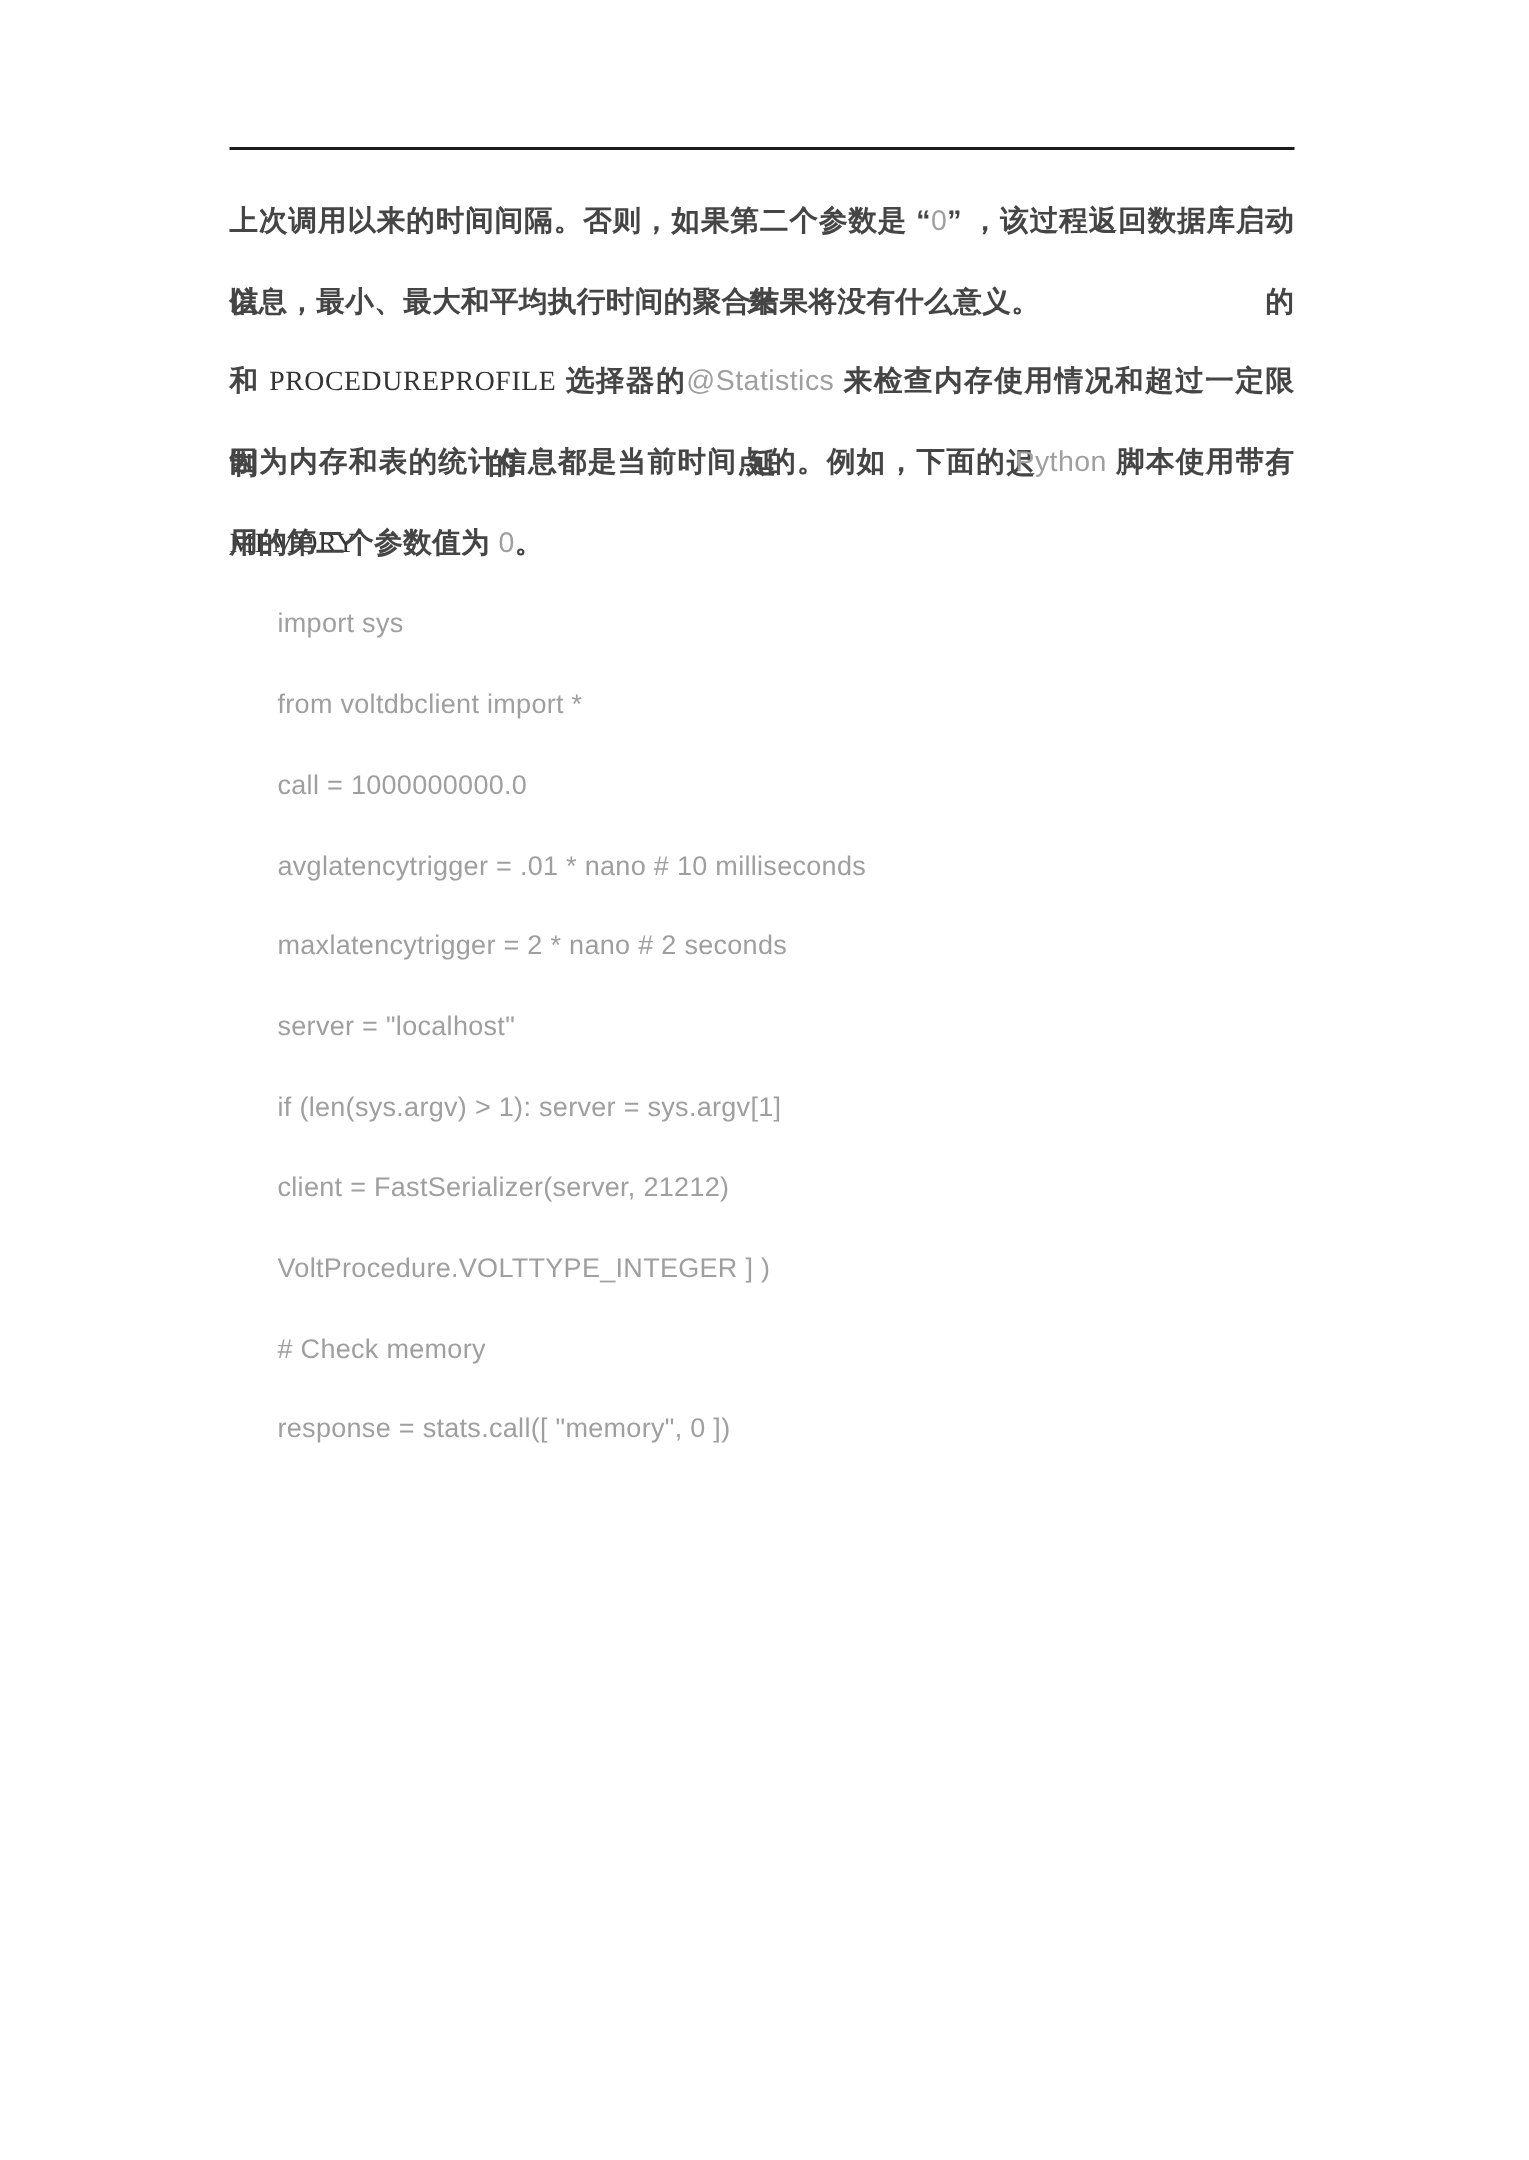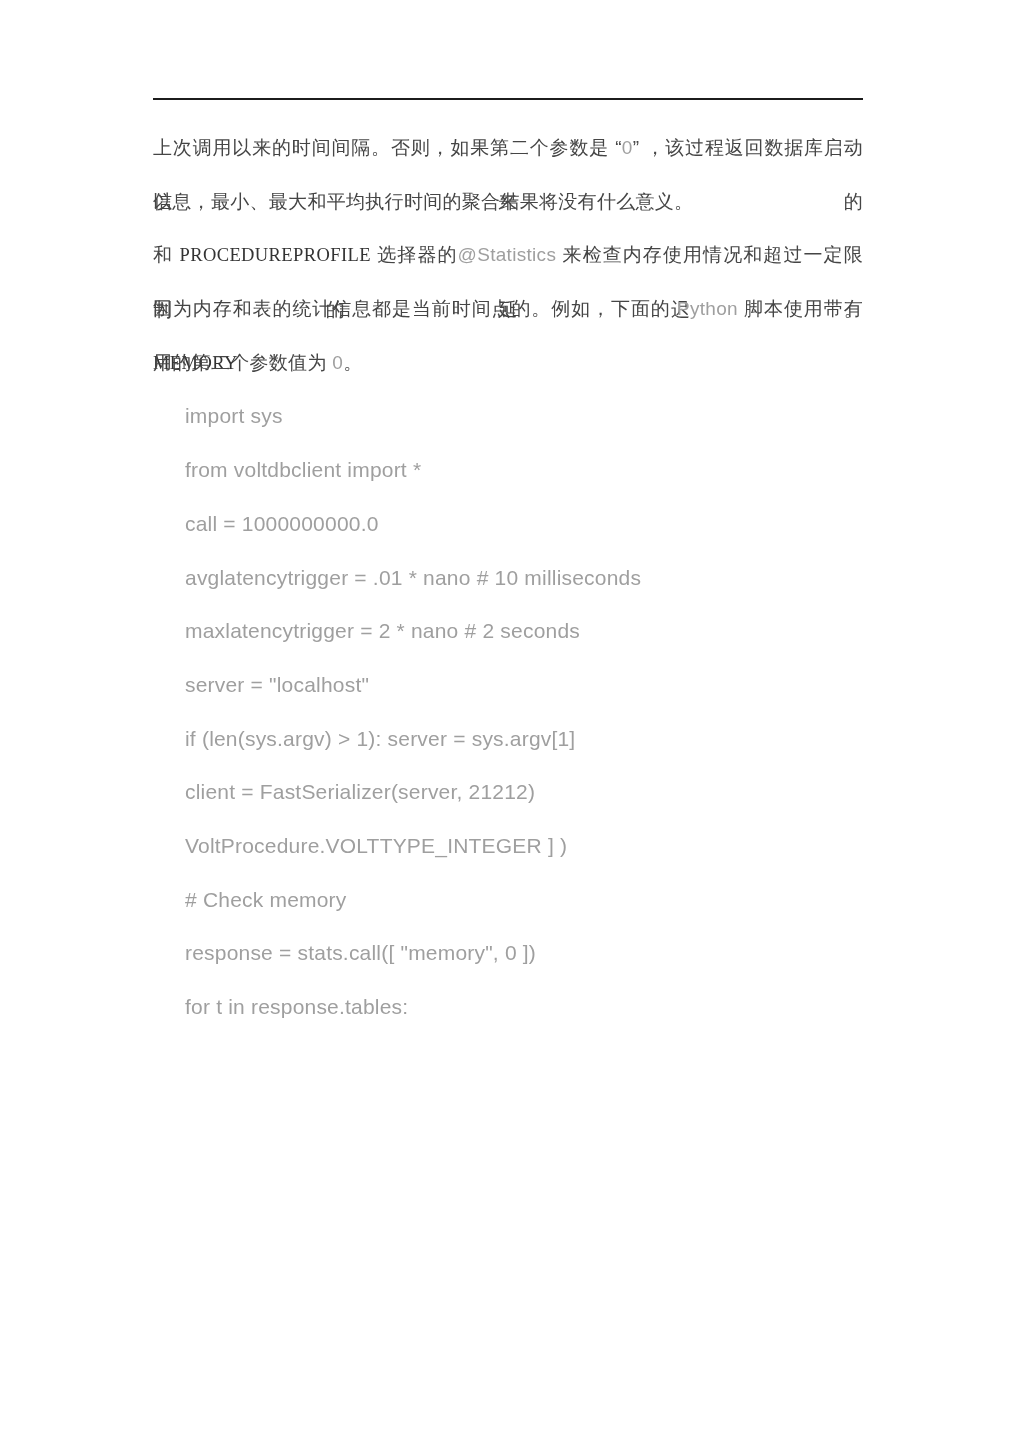--- a/index.html
+++ b/index.html
@@ -43,24 +43,24 @@
   .line.text.justify{
     text-align:justify;
     text-align-last:justify;
   }
   .line.text.indent{
     text-indent:40px;
   }
   .line.code{
     padding-left:32px;
     color:var(--muted-text);
-    font-size:21px;
+    font-size:18px;
     letter-spacing:0.2px;
   }
-  .seg-cn{ color:var(--body-text); }
+  .seg-cn{ color:var(--body-text);font-weight:bold; }
   .seg-en{ color:var(--muted-text); }
   .seg-serif{
     color:var(--serif-text);
     font-family:"Liberation Serif","DejaVu Serif",serif;
     font-size:18.5px;
     letter-spacing:0.4px;
   }
 </style>
 </head>
 <body>
@@ -77,15 +77,14 @@
       <div class="line code"><span>from voltdbclient import *</span></div>
       <div class="line code"><span>call = 1000000000.0</span></div>
       <div class="line code"><span>avglatencytrigger = .01 * nano # 10 milliseconds</span></div>
       <div class="line code"><span>maxlatencytrigger = 2 * nano # 2 seconds</span></div>
       <div class="line code"><span>server = "localhost"</span></div>
       <div class="line code"><span>if (len(sys.argv) &gt; 1): server = sys.argv[1]</span></div>
       <div class="line code"><span>client = FastSerializer(server, 21212)</span></div>
       <div class="line code"><span>VoltProcedure.VOLTTYPE_INTEGER ] )</span></div>
       <div class="line code"><span># Check memory</span></div>
       <div class="line code"><span>response = stats.call([ "memory", 0 ])</span></div>
-      <div class="line code"><span>for t in response.tables:</span></div>
     </div>
 </div>
 
 </body></html>

